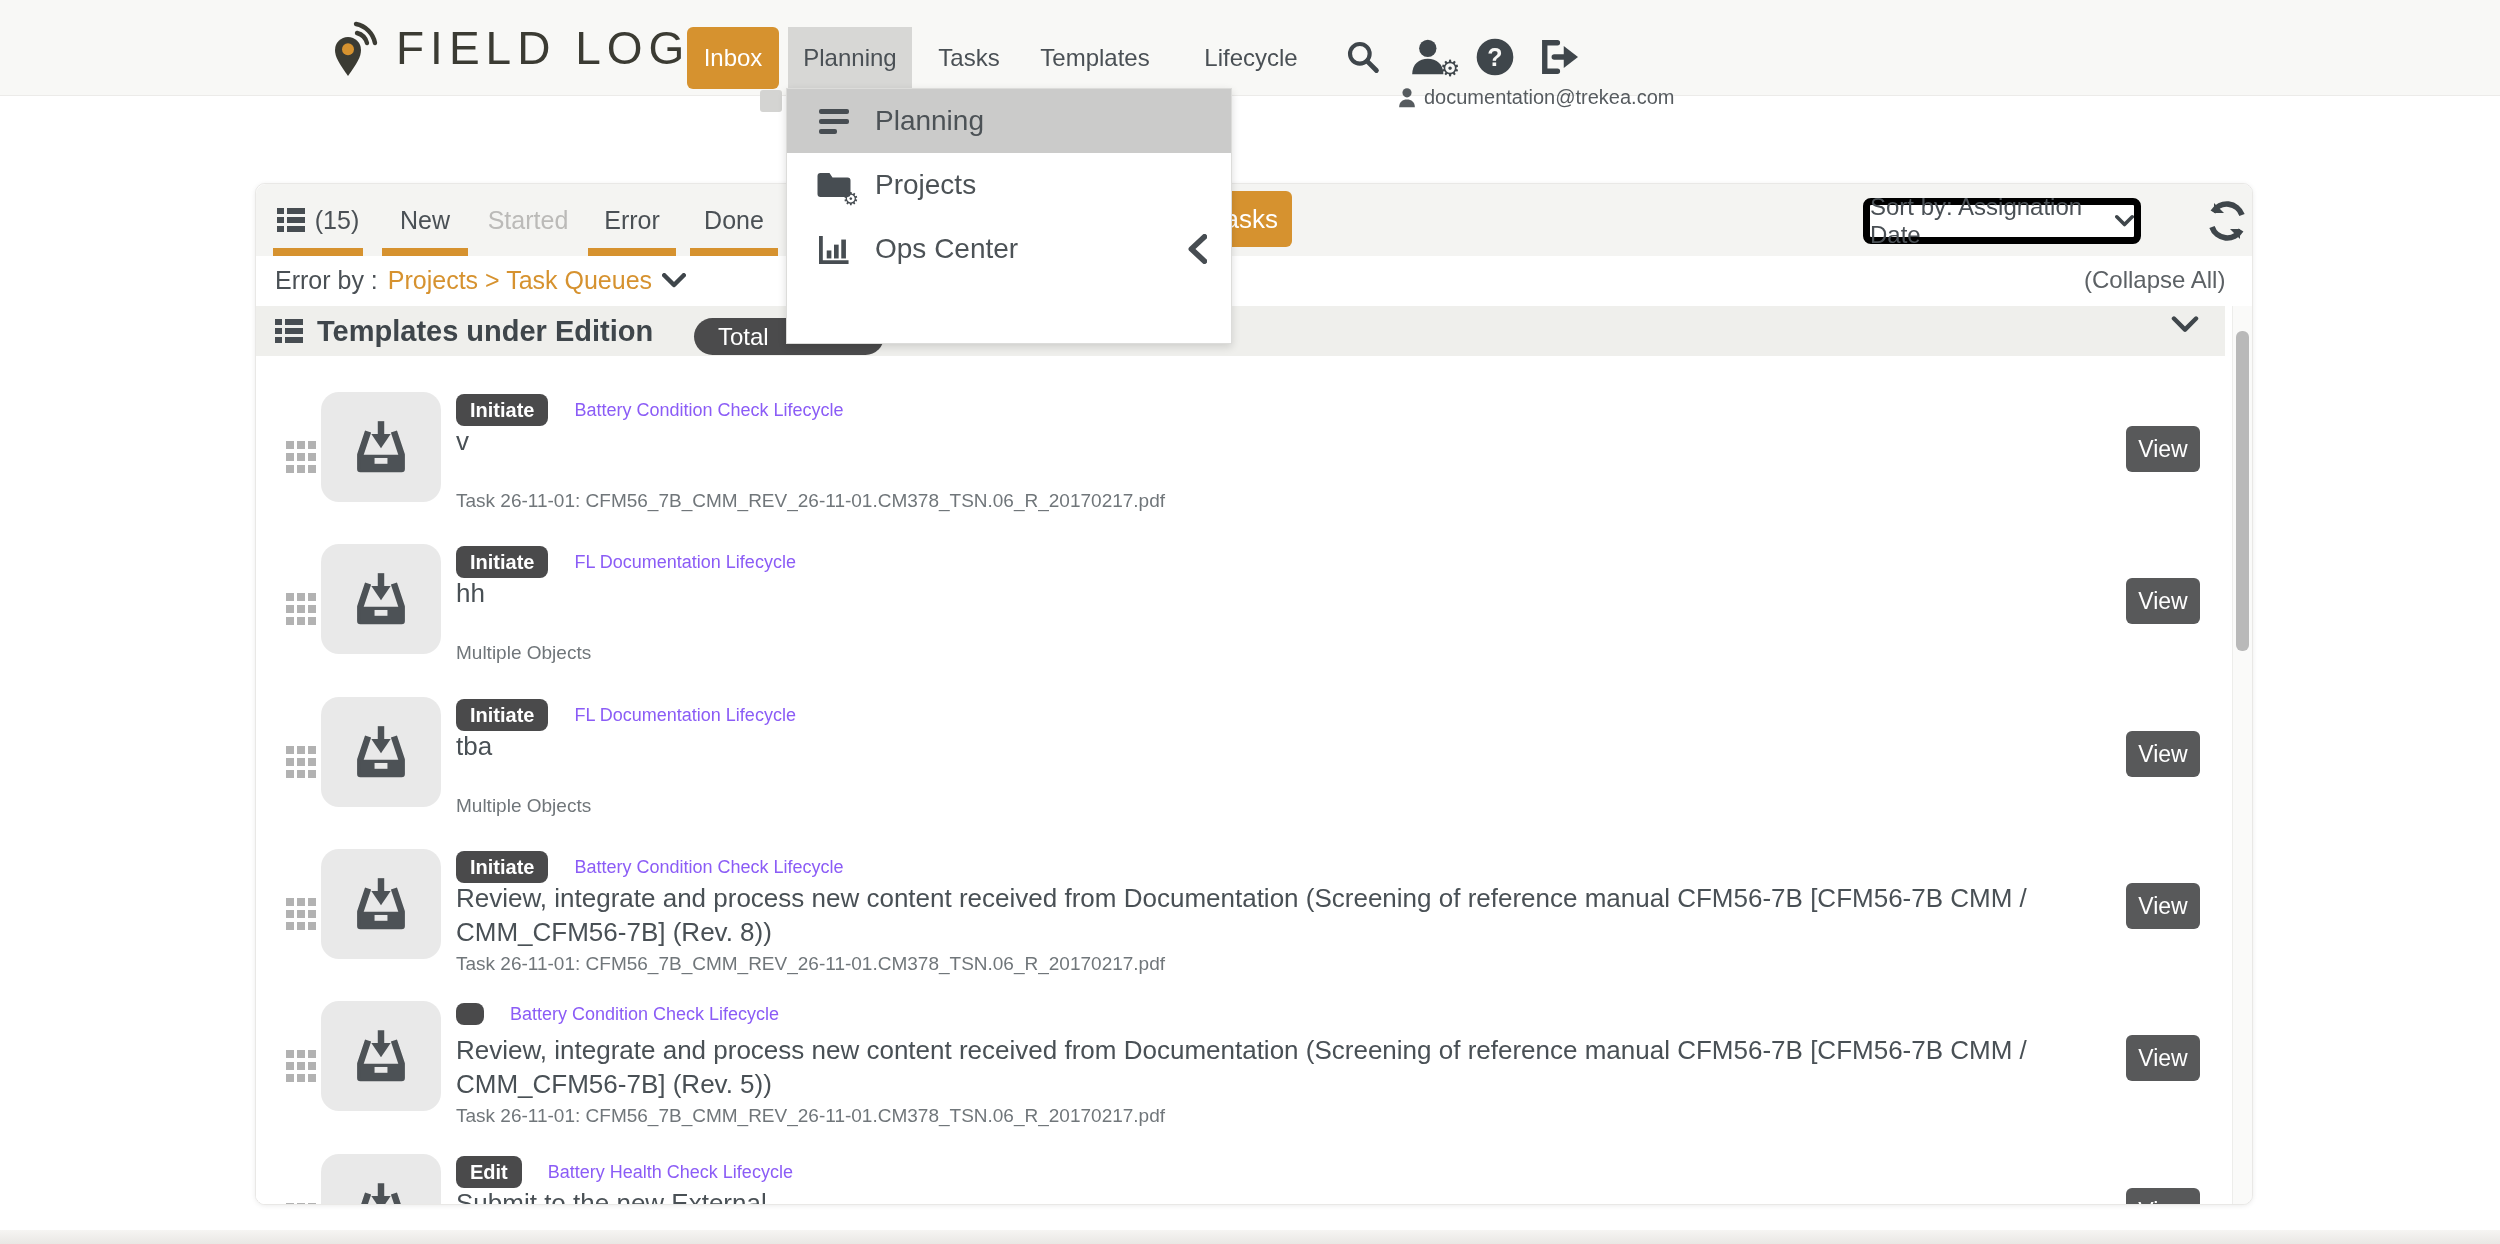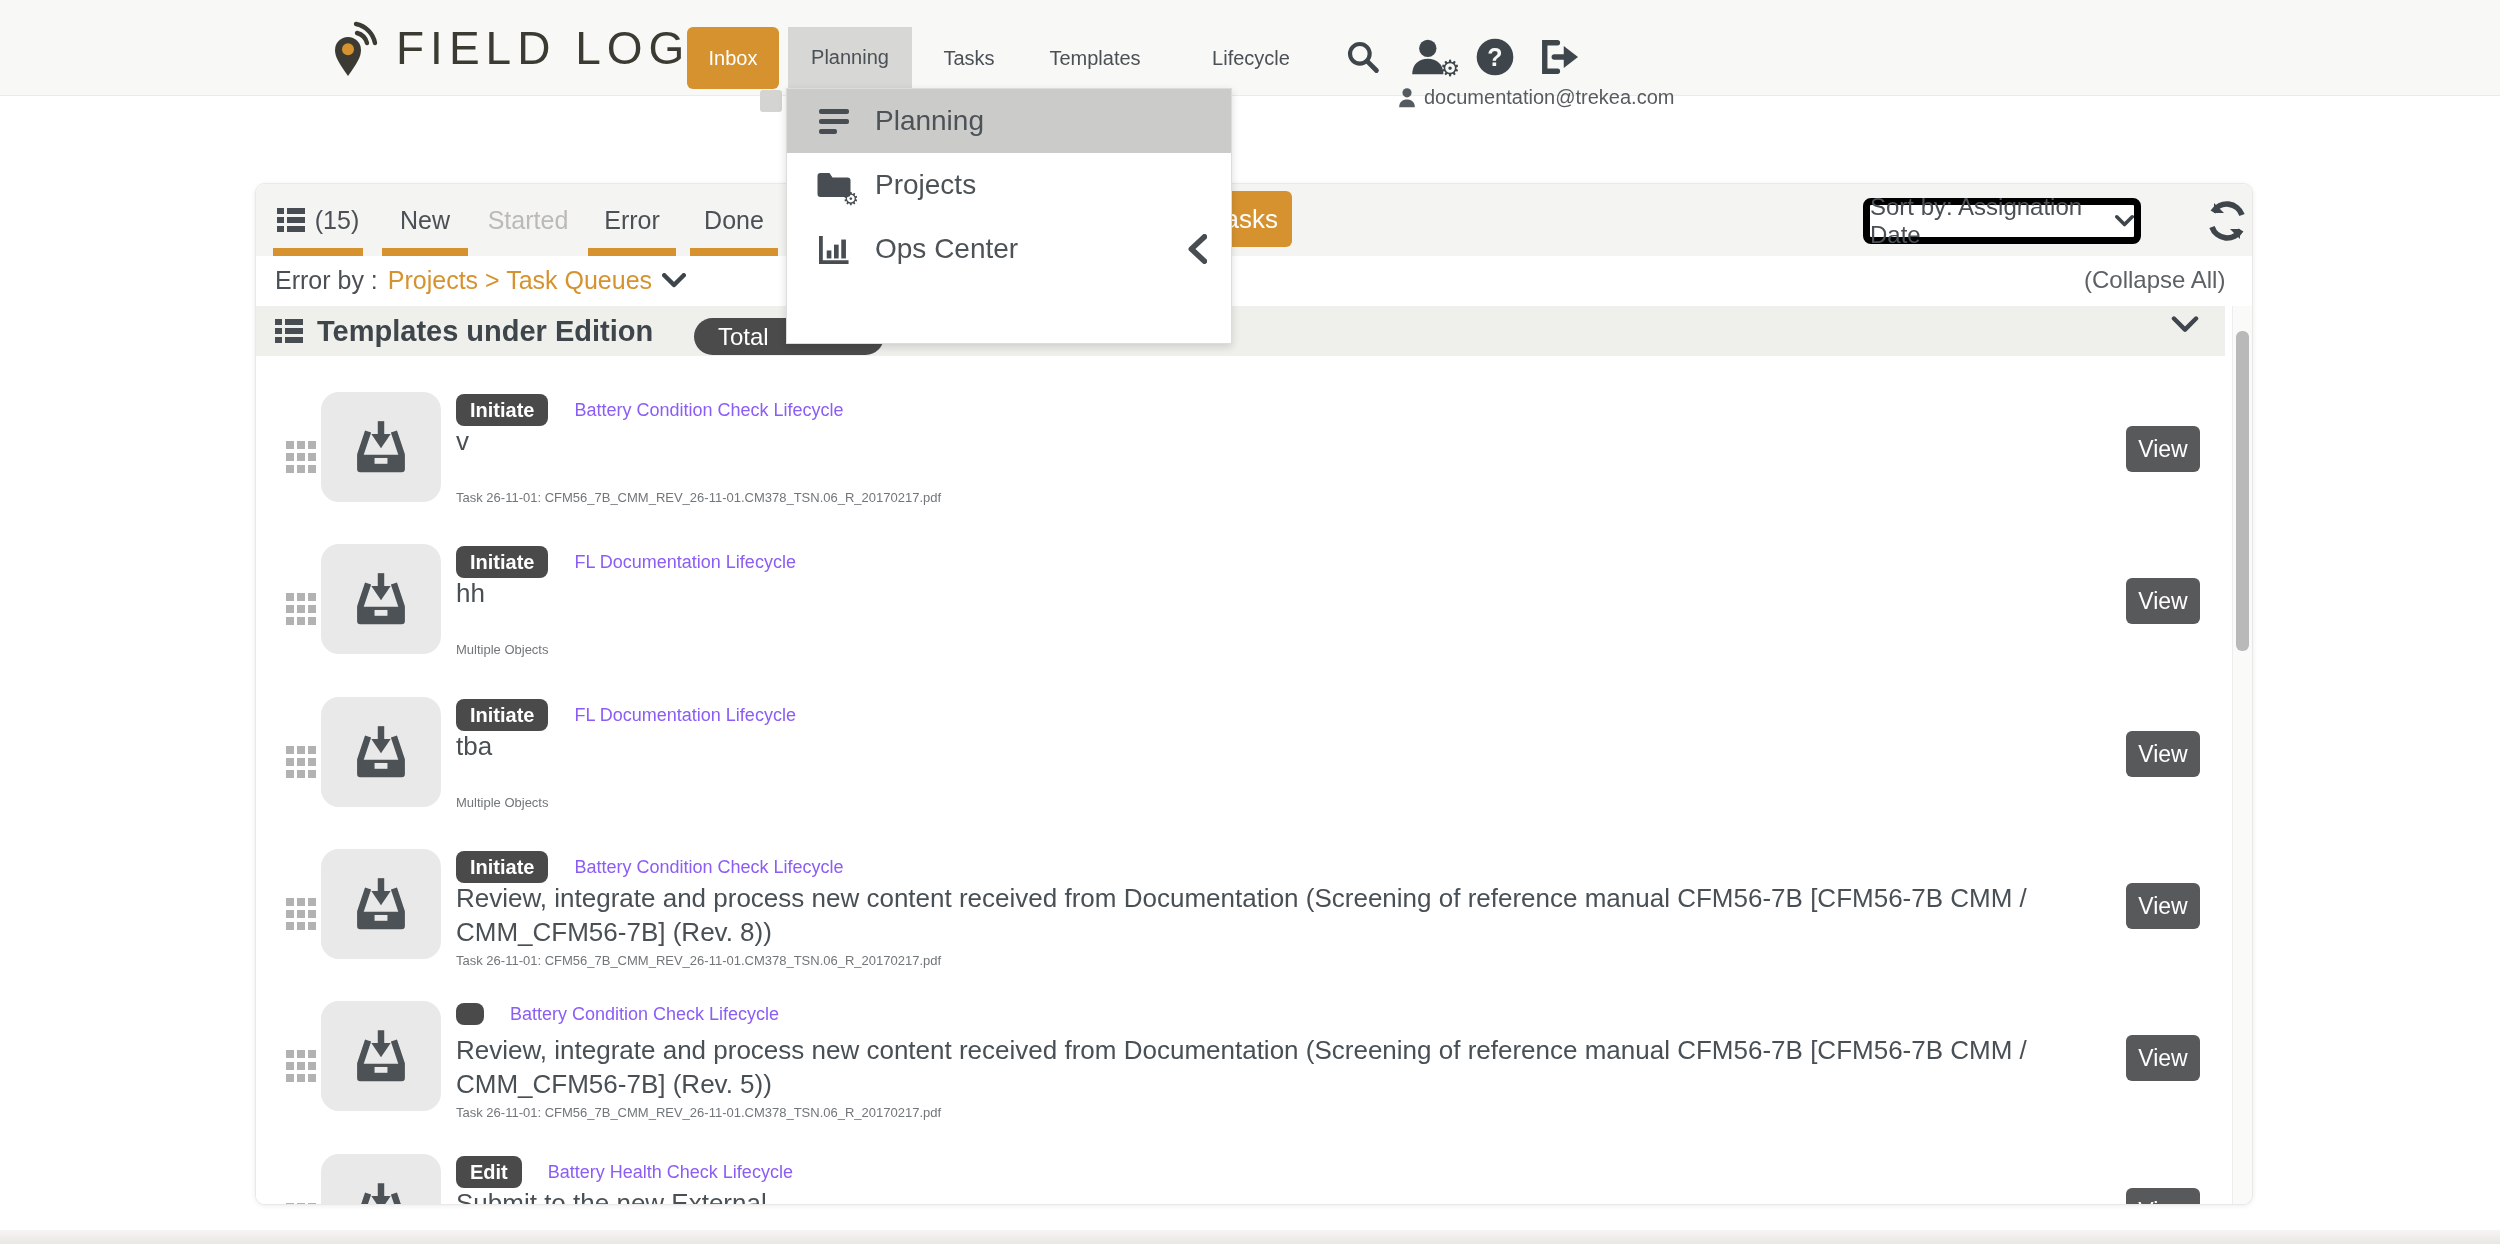--- a/index.html
+++ b/index.html
@@ -3,21 +3,21 @@
 <meta charset="utf-8">
 <style>
   * { margin:0; padding:0; box-sizing:border-box; }
   html,body { width:2500px; height:1244px; background:#fff; font-family:"Liberation Sans", sans-serif; }
   .page { position:relative; width:2500px; height:1244px; overflow:hidden; background:#fff; }
 
   
   .header { position:absolute; left:0; top:0; width:2500px; height:96px; background:#f8f8f6; border-bottom:1px solid #ecebe9; }
   .logo { position:absolute; left:330px; top:18px; height:60px; display:flex; align-items:center; }
   .logo-word { margin-left:14px; font-size:46px; font-weight:300; letter-spacing:6px; color:#3b3b33; }
-  .nav-item { position:absolute; top:27px; height:62px; display:flex; align-items:center; justify-content:center; font-size:20px; color:#4a5055; cursor:pointer; }
+  .nav-item { position:absolute; top:27px; height:62px; display:flex; align-items:center; justify-content:center; font-size:24px; color:#4a5055; cursor:pointer; }
   .nav-inbox { left:687px; width:92px; background:#d6922f; border-radius:6px; color:#fff; }
   .nav-planning { left:788px; width:124px; background:#d7d7d5; height:61px; }
   .nav-tasks { left:930px; width:78px; }
   .nav-templates { left:1030px; width:130px; }
   .nav-enterprise { left:1185px; width:132px; }
   .hdr-icon { position:absolute; top:34px; width:46px; height:46px; display:flex; align-items:center; justify-content:center; cursor:pointer; }
   .email { position:absolute; left:1398px; top:86px; display:flex; align-items:center; gap:8px; font-size:20px; color:#565b5f; }
 
   
   .artifact { position:absolute; left:760px; top:90px; width:22px; height:22px; background:#d4d4d2; border-radius:3px; z-index:5; }
@@ -58,21 +58,21 @@
   .section-chevron { position:absolute; left:1915px; top:132px; cursor:pointer; }
 
   .viewport { position:absolute; left:0; top:172px; width:1976px; height:850px; overflow:hidden; background:#fff; }
   .row { position:absolute; left:0; width:1976px; height:153px; background:#fff; }
   .handle { position:absolute; left:30px; top:57px; cursor:grab; }
   .tile { position:absolute; left:65px; top:8px; width:120px; height:110px; background:#e9e9e9; border-radius:18px; display:flex; align-items:center; justify-content:center; }
   .line1 { position:absolute; left:200px; top:10px; display:flex; align-items:center; gap:26px; }
   .badge { display:inline-block; min-height:22px; min-width:2px; padding:5px 14px; background:#4a4a4b; border-radius:8px; color:#fff; font-size:20px; font-weight:bold; line-height:22px; }
   .lifecycle { font-size:18px; color:#8b5cf6; }
   .title { position:absolute; left:200px; top:40px; width:1662px; font-size:26px; line-height:34px; color:#495055; }
-  .subtitle { position:absolute; left:200px; top:106px; font-size:13px; color:#70767a; }
+  .subtitle { position:absolute; left:200px; top:106px; font-size:19px; color:#70767a; }
   .view-btn { position:absolute; left:1870px; top:42px; width:74px; height:46px; background:#58595a; border:none; border-radius:6px; color:#fff; font-size:23px; font-family:"Liberation Sans",sans-serif; cursor:pointer; }
   .scrollbar { position:absolute; left:1976px; top:122px; width:20px; height:900px; background:#fafaf9; border-left:1px solid #ededeb; }
   .thumb { position:absolute; left:3px; top:25px; width:13px; height:320px; background:#b9b9b9; border-radius:6px; cursor:pointer; }
 
   .bottom-strip { position:absolute; left:0; top:1230px; width:2500px; height:14px; background:linear-gradient(180deg,#f6f5f3,#e9e7e4); }
 </style>
 </head>
 <body>
 
 <div class="page">

